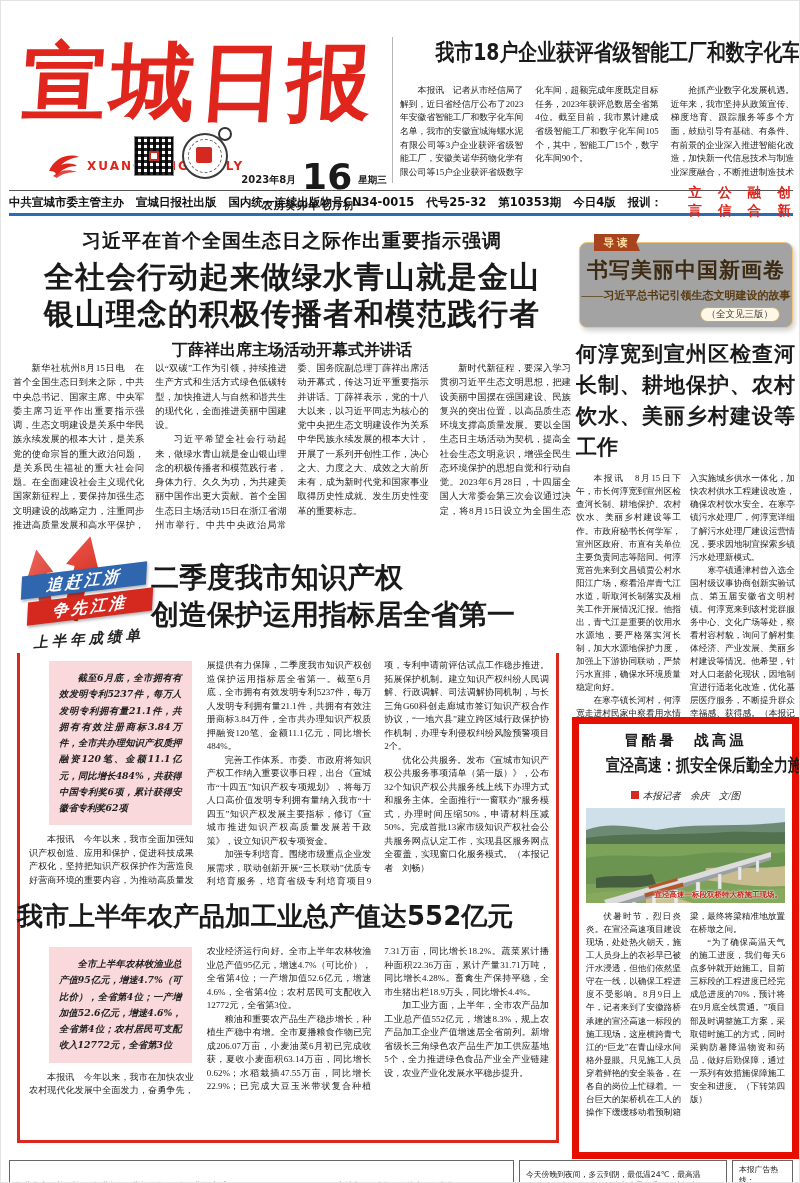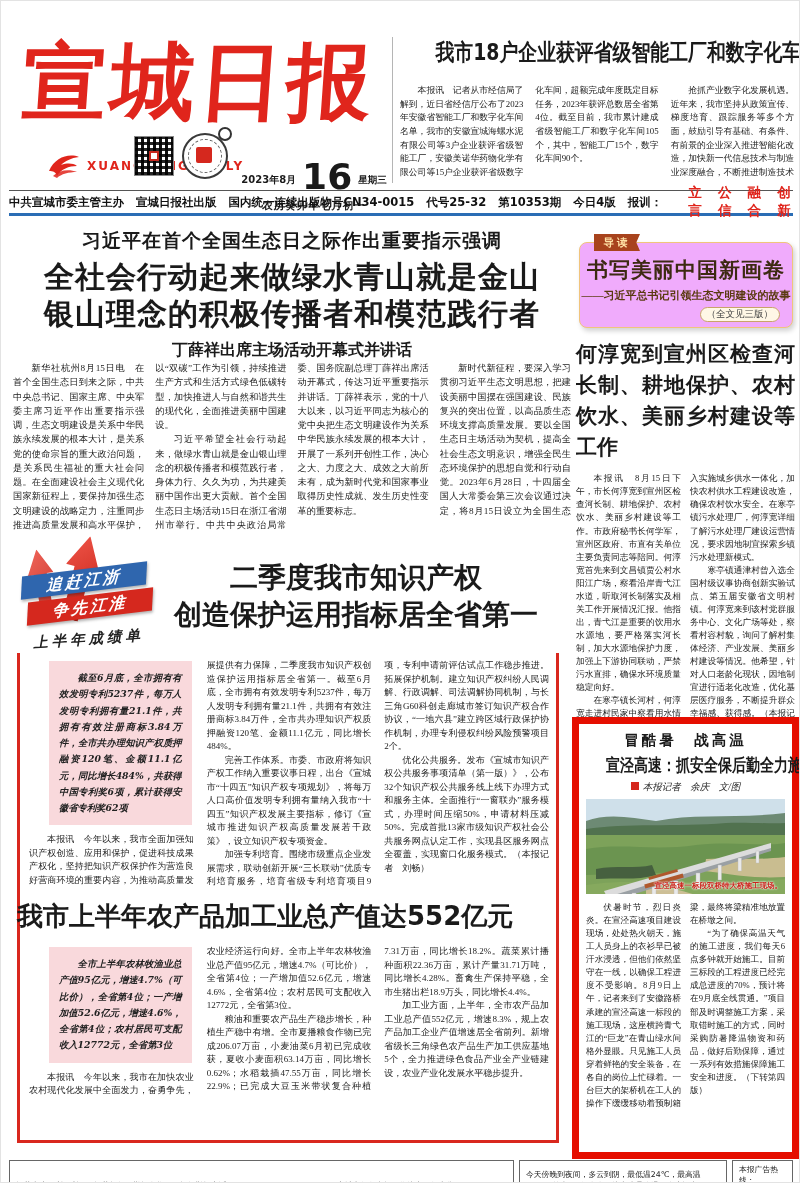--- a/index.html
+++ b/index.html
@@ -59,21 +59,21 @@
   .main-block { position:absolute; left:12px; top:227px; width:558px; text-align:center; }
   .main-kicker { font-family:"DejaVu Serif",serif; font-weight:bold; font-size:19px; letter-spacing:1px; }
   .main-title { margin-top:5px; font-family:"DejaVu Sans",sans-serif; font-weight:900;
     font-size:30px; line-height:1.22; letter-spacing:1px; }
   .main-sub { margin-top:8px; font-family:"DejaVu Sans",sans-serif; font-size:16px; font-weight:bold; }
   .main-body { margin-top:0; height:182px; column-count:4; column-gap:11px;
     font-size:9.2px; line-height:1.55; color:#222; text-align:justify; }
 
   
   .guide-box { position:absolute; left:578px; top:241px; width:214px; height:86px;
-    background:#f0abfc; border:1px solid #f0c47c; border-radius:8px;
+    background:#a3a3a3; border:1px solid #f0c47c; border-radius:8px;
     box-shadow:2px 3px 5px rgba(0,0,0,.18); }
   .guide-tag { position:absolute; left:14px; top:-9px; width:46px; height:17px; background:#a8431d;
     color:#ffe2a6; font-family:"DejaVu Sans",sans-serif; font-size:10.5px; font-weight:bold;
     text-align:center; line-height:17px; letter-spacing:3px;
     clip-path:polygon(0 0,100% 0,92% 50%,100% 100%,0 100%); }
   .guide-title { margin-top:13px; text-align:center; font-family:"DejaVu Sans",sans-serif;
     font-weight:900; font-size:21px; color:#3d2a12; letter-spacing:1px; }
   .guide-sub { margin-top:4px; text-align:center; font-size:11px; font-weight:bold; color:#5a3a10; }
   .guide-note { float:right; margin:4px 12px 0 0; font-size:9.5px; color:#444;
     border:1px solid #c9a36a; border-radius:8px; padding:0 6px; background:#fff7e6; }
@@ -96,21 +96,21 @@
     box-shadow:1px 2px 3px rgba(0,0,0,.3); }
   .rb1 { top:34px; background:#2f66ae; }
   .rb2 { top:60px; left:12px; background:#d5281e; }
   .flag-caption { position:absolute; left:18px; top:94px; width:130px;
     font-family:"DejaVu Serif",serif; font-weight:bold; font-style:italic; font-size:14.5px;
     letter-spacing:4px; color:#222; transform:rotate(-4deg); }
 
   
   .mid-frame { position:absolute; left:16px; top:652px; width:542px; height:490px;
     border-left:3px solid #d9281e; border-right:3px solid #d9281e; border-bottom:3px solid #d9281e; }
-  .ipr-title { position:absolute; left:150px; top:558px; width:410px; text-align:center;
+  .ipr-title { position:absolute; left:150px; top:558px; width:410px; text-align:left;
     font-family:"DejaVu Sans",sans-serif; font-weight:900; font-size:28px; line-height:1.33; }
   .quote-box { background:#f9d9dc; padding:9px 10px; margin:2px 2px 8px 20px;
     font-family:"DejaVu Serif",serif; font-style:italic; font-weight:bold;
     font-size:9.3px; line-height:1.75; color:#222; text-indent:2em; text-align:justify;
     break-inside:avoid; }
   .ipr-body { position:absolute; left:28px; top:658px; width:520px; height:230px;
     column-count:3; column-gap:13px; font-size:9px; line-height:1.5; color:#222; text-align:justify;
     overflow:hidden; }
 
   
@@ -121,21 +121,21 @@
     overflow:hidden; }
 
   
   .hw-box { position:absolute; left:571px; top:716px; width:227px; height:442px;
     border:7px solid #e50e00; background:#fff; padding:5px 7px; }
   .hw-kicker { text-align:center; font-family:"DejaVu Sans",sans-serif; font-weight:900;
     font-size:14.5px; letter-spacing:3px; margin-top:2px; }
   .hw-title { text-align:center; font-family:"DejaVu Sans",sans-serif; font-weight:900;
     font-size:17.5px; white-space:nowrap; transform:scaleX(0.80); transform-origin:center;
     margin-top:3px; }
-  .hw-byline { text-align:center; font-size:9.5px; font-style:italic; margin-top:4px; color:#222; }
+  .hw-byline { text-align:center; font-size:9.5px; font-style:italic; margin-top:13px; color:#222; }
   .hw-byline .sq { display:inline-block; width:8px; height:8px; background:#d5281e; margin-right:4px; }
   .hw-photo { position:relative; width:199px; height:95px; margin:5px auto 0 auto; overflow:hidden; }
   .hw-caption { position:absolute; right:3px; bottom:3px; font-size:7.5px; font-weight:bold;
     color:#c9241b; text-shadow:0 0 2px #fff,0 0 2px #fff; }
   .hw-body { margin-top:7px; height:262px; column-count:2; column-gap:9px;
     font-size:8.6px; line-height:1.52; color:#222; text-align:justify; overflow:hidden; }
 
   
   .footer { position:absolute; left:8px; top:1159px; width:784px; display:flex; gap:5px;
     font-size:7.8px; font-family:"DejaVu Sans",sans-serif; color:#222; }

